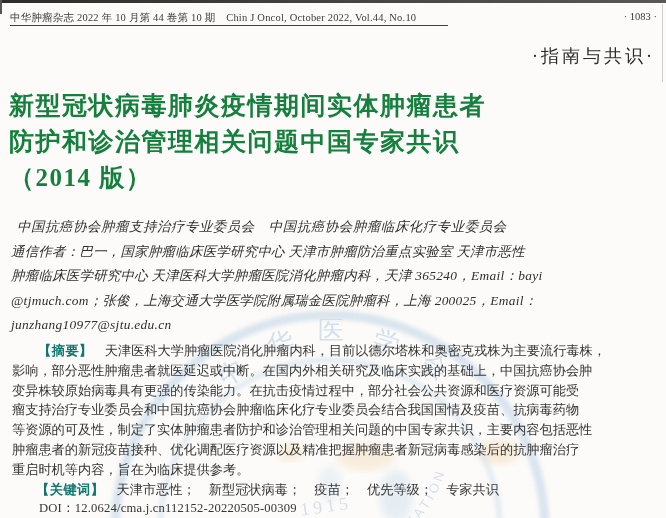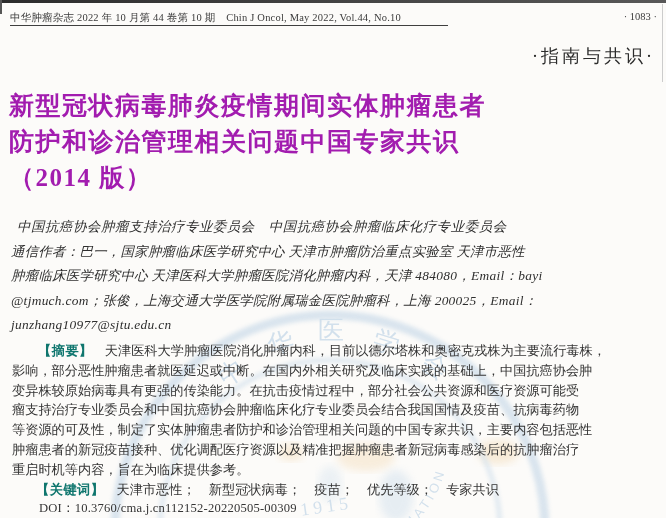--- a/index.html
+++ b/index.html
@@ -21,21 +21,21 @@
   .journal-line{position:absolute;top:11px;left:10px;font-size:10.5px;color:#3b3b3b;
     letter-spacing:0.2px;white-space:nowrap;}
   .page-number{position:absolute;top:11px;right:9px;font-size:10.5px;color:#3b3b3b;white-space:nowrap;}
   .header-rule{position:absolute;top:25px;left:10px;width:438px;height:1.3px;background:#3f3f3f;}
 
   .section-label{position:absolute;top:44px;right:11px;font-size:18px;color:#2b2b2b;
     letter-spacing:3px;white-space:nowrap;margin-left:45px;}
 
   
   .title-block{position:absolute;top:88px;left:9px;width:560px;
-    font-size:25px;font-weight:bold;color:#a21caf;line-height:36px;letter-spacing:1.5px;}
+    font-size:25px;font-weight:bold;color:#15803d;line-height:36px;letter-spacing:1.5px;}
   .title-line{white-space:nowrap;}
 
   
   .committees{position:absolute;top:218px;left:17px;font-size:13.4px;font-style:italic;
     color:#2e2e2e;letter-spacing:0.6px;white-space:nowrap;}
   .correspondence{position:absolute;top:240px;left:11px;width:575px;
     font-size:13.4px;font-style:italic;color:#2e2e2e;line-height:24.4px;letter-spacing:0.3px;}
   .correspondence .line{white-space:nowrap;}
 
   
@@ -94,50 +94,50 @@
       <text font-family="'Liberation Sans','DejaVu Sans',sans-serif" font-size="13" letter-spacing="3.5" fill="#a9c6df" opacity="0.9">
         <textPath href="#arcpath">IATION</textPath>
       </text>
     </g>
   </svg>
 
   <div class="top-edge"></div>
   <div class="left-notch"></div>
   <div class="right-edge"></div>
 
-  <div class="journal-line">中华肿瘤杂志 2022 年 10 月第 44 卷第 10 期　Chin J Oncol, May 2022, Vol.44, No.10</div>
+  <div class="journal-line">中华肿瘤杂志 2022 年 10 月第 44 卷第 10 期　Chin J Oncol, October 2022, Vol.44, No.10</div>
   <div class="page-number">· 1083 ·</div>
   <div class="header-rule"></div>
 
   <div class="section-label">·指南与共识·</div>
 
   <div class="title-block">
     <div class="title-line">新型冠状病毒肺炎疫情期间实体肿瘤患者</div>
     <div class="title-line">防护和诊治管理相关问题中国专家共识</div>
     <div class="title-line">（2014 版）</div>
   </div>
 
   <div class="committees">中国抗癌协会肿瘤支持治疗专业委员会　中国抗癌协会肿瘤临床化疗专业委员会</div>
 
   <div class="correspondence">
     <div class="line">通信作者：巴一，国家肿瘤临床医学研究中心 天津市肿瘤防治重点实验室 天津市恶性</div>
-    <div class="line">肿瘤临床医学研究中心 天津医科大学肿瘤医院消化肿瘤内科，天津 484080，Email：bayi</div>
+    <div class="line">肿瘤临床医学研究中心 天津医科大学肿瘤医院消化肿瘤内科，天津 365240，Email：bayi</div>
     <div class="line">@tjmuch.com；张俊，上海交通大学医学院附属瑞金医院肿瘤科，上海 200025，Email：</div>
     <div class="line">junzhang10977@sjtu.edu.cn</div>
   </div>
 
   <div class="abstract-block">
     <div class="line indent1">
       <span class="blabel">【摘要】</span><span class="gap"></span><span>天津医科大学肿瘤医院消化肿瘤内科，目前以德尔塔株和奥密克戎株为主要流行毒株，</span>
     </div>
     <div class="line">影响，部分恶性肿瘤患者就医延迟或中断。在国内外相关研究及临床实践的基础上，中国抗癌协会肿</div>
     <div class="line">变异株较原始病毒具有更强的传染能力。在抗击疫情过程中，部分社会公共资源和医疗资源可能受</div>
     <div class="line">瘤支持治疗专业委员会和中国抗癌协会肿瘤临床化疗专业委员会结合我国国情及疫苗、抗病毒药物</div>
     <div class="line">等资源的可及性，制定了实体肿瘤患者防护和诊治管理相关问题的中国专家共识，主要内容包括恶性</div>
     <div class="line">肿瘤患者的新冠疫苗接种、优化调配医疗资源以及精准把握肿瘤患者新冠病毒感染后的抗肿瘤治疗</div>
     <div class="line">重启时机等内容，旨在为临床提供参考。</div>
     <div class="line kw-line">
       <span class="blabel">【关键词】</span><span class="gap"></span><span>天津市恶性；　新型冠状病毒；　疫苗；　优先等级；　专家共识</span>
     </div>
-    <div class="line doi-line">DOI：10.3760/cma.j.cn112152-20220505-00309</div>
+    <div class="line doi-line">DOI：12.0624/cma.j.cn112152-20220505-00309</div>
   </div>
 
 </div>
 
 </body></html>

